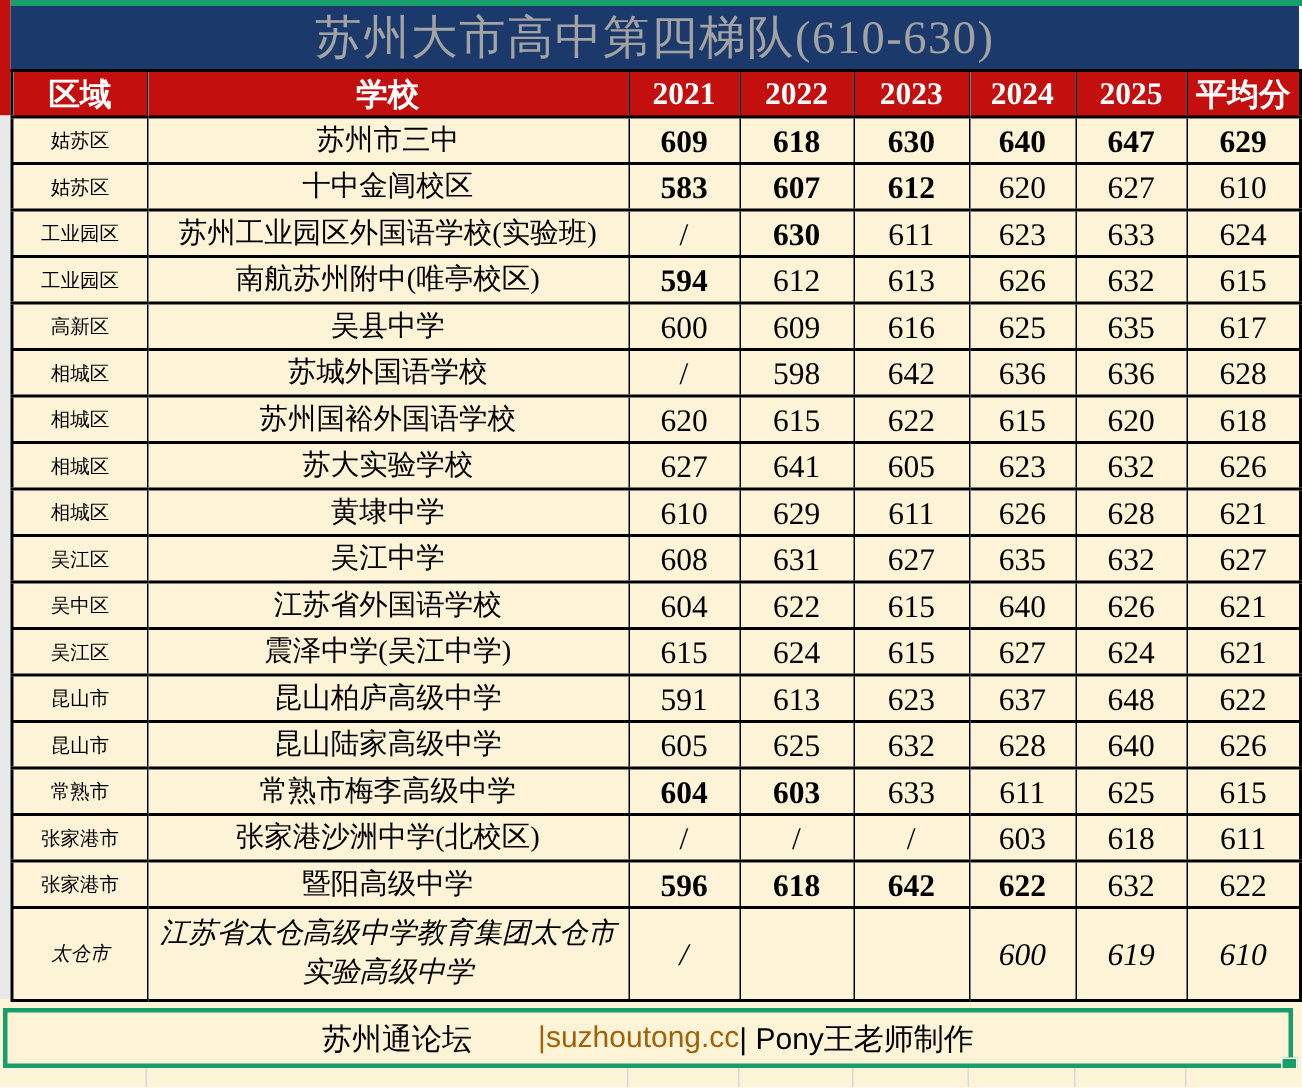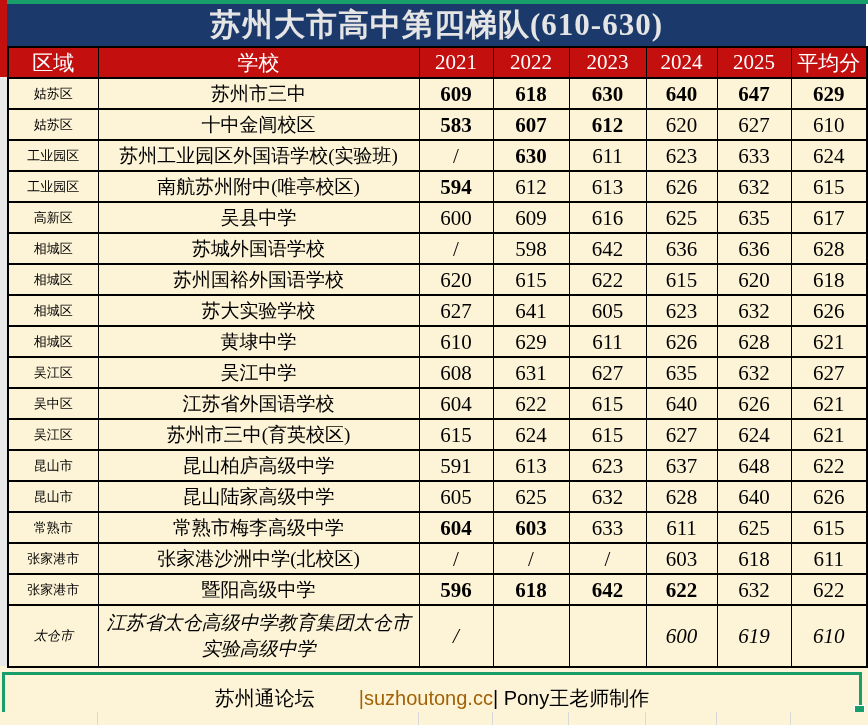--- a/index.html
+++ b/index.html
@@ -9,48 +9,48 @@
   }
   
   .top-green-line{position:absolute;left:7px;top:0;width:861px;height:4px;background:#179e6b;}
   .left-margin-red{position:absolute;left:0;top:0;width:7px;height:77px;background:#c40f0f;}
   .left-margin-grey{position:absolute;left:0;top:77px;width:7px;height:589px;background:#e9e9e9;}
   .pre-footer-bg{position:absolute;left:0;top:666px;width:868px;height:59px;background:#fdf3d6;}
 
   
   .main{position:absolute;left:7px;top:4px;width:859px;}
   .title-bar{
-    height:42px;background:#1b3a6b;color:#e5e5e5;
+    height:42px;background:#1b3a6b;color:#a3a3a3;
     display:flex;align-items:center;justify-content:center;
-    font-size:31px;font-weight:bold;letter-spacing:1px;
+    font-size:31px;font-weight:normal;letter-spacing:1px;
   }
   table{border-collapse:collapse;table-layout:fixed;width:859px;}
   th,td{
     border:1px solid #000;text-align:center;vertical-align:middle;
     padding:0 2px;overflow:hidden;
   }
   thead tr{height:31px;}
   th{
-    background:#c40f0f;color:#ffffff;font-size:21px;font-weight:normal;
+    background:#c40f0f;color:#ffffff;font-size:21px;font-weight:bold;
     border-bottom-width:2px;
   }
   tbody tr{height:31px;}
   tbody tr.tall{height:62px;font-style:italic;}
   td{
     background:#fdf3d6;color:#000;font-size:21px;
     border-top-width:2px;border-bottom-width:2px;line-height:26px;
   }
   td.region{font-size:13px;}
   td.school{font-size:19px;}
   td.b{font-weight:bold;}
   table{border:2px solid #000;}
 
   
   .footer-bar{
-    position:absolute;left:2px;top:672px;width:860px;height:52px;
+    position:absolute;left:2px;top:672px;width:860px;height:40px;
     background:#fdf3d6;border:3px solid #179e6b;box-sizing:border-box;
     display:flex;align-items:center;justify-content:center;
     font-family:"Liberation Sans","DejaVu Sans",sans-serif;font-size:20px;color:#000;
   }
   .footer-bar .grey{color:#a16207;margin-left:44px;}
   .fill-handle{
     position:absolute;left:854px;top:705px;width:9px;height:9px;
     background:#179e6b;border:1px solid #ffffff;
   }
   .bottom-strip{position:absolute;left:0;top:712px;width:868px;height:13px;background:#fdf3d6;}
@@ -199,21 +199,21 @@
             <td class="school">江苏省外国语学校</td>
             <td>604</td>
             <td>622</td>
             <td>615</td>
             <td>640</td>
             <td>626</td>
             <td>621</td>
           </tr>
           <tr>
             <td class="region">吴江区</td>
-            <td class="school">苏州市三中(育英校区)</td>
+            <td class="school">震泽中学(吴江中学)</td>
             <td>615</td>
             <td>624</td>
             <td>615</td>
             <td>627</td>
             <td>624</td>
             <td>621</td>
           </tr>
           <tr>
             <td class="region">昆山市</td>
             <td class="school">昆山柏庐高级中学</td>

